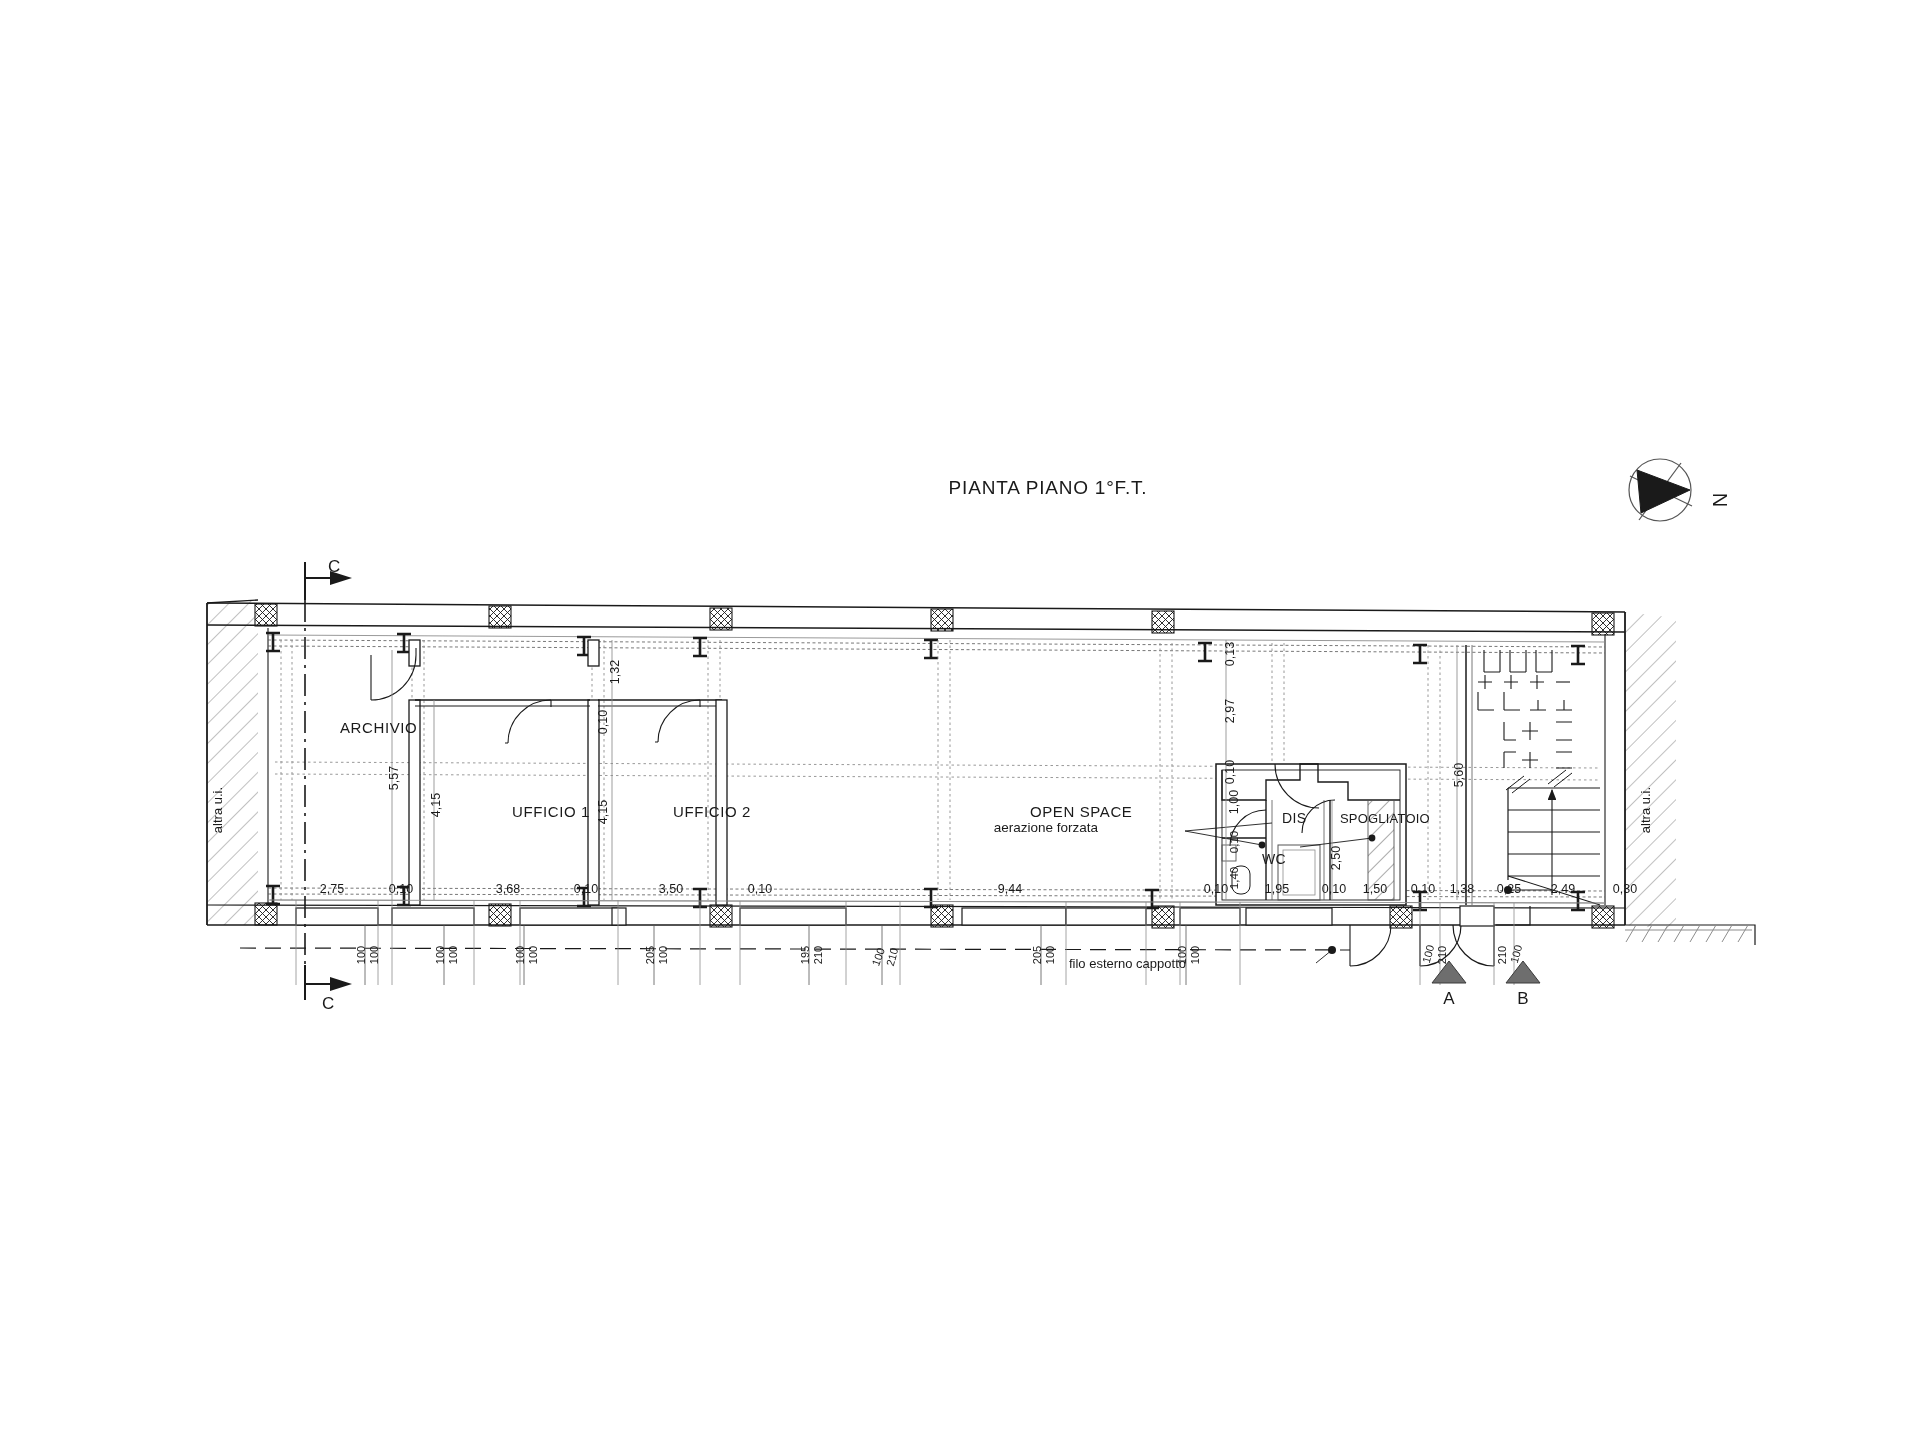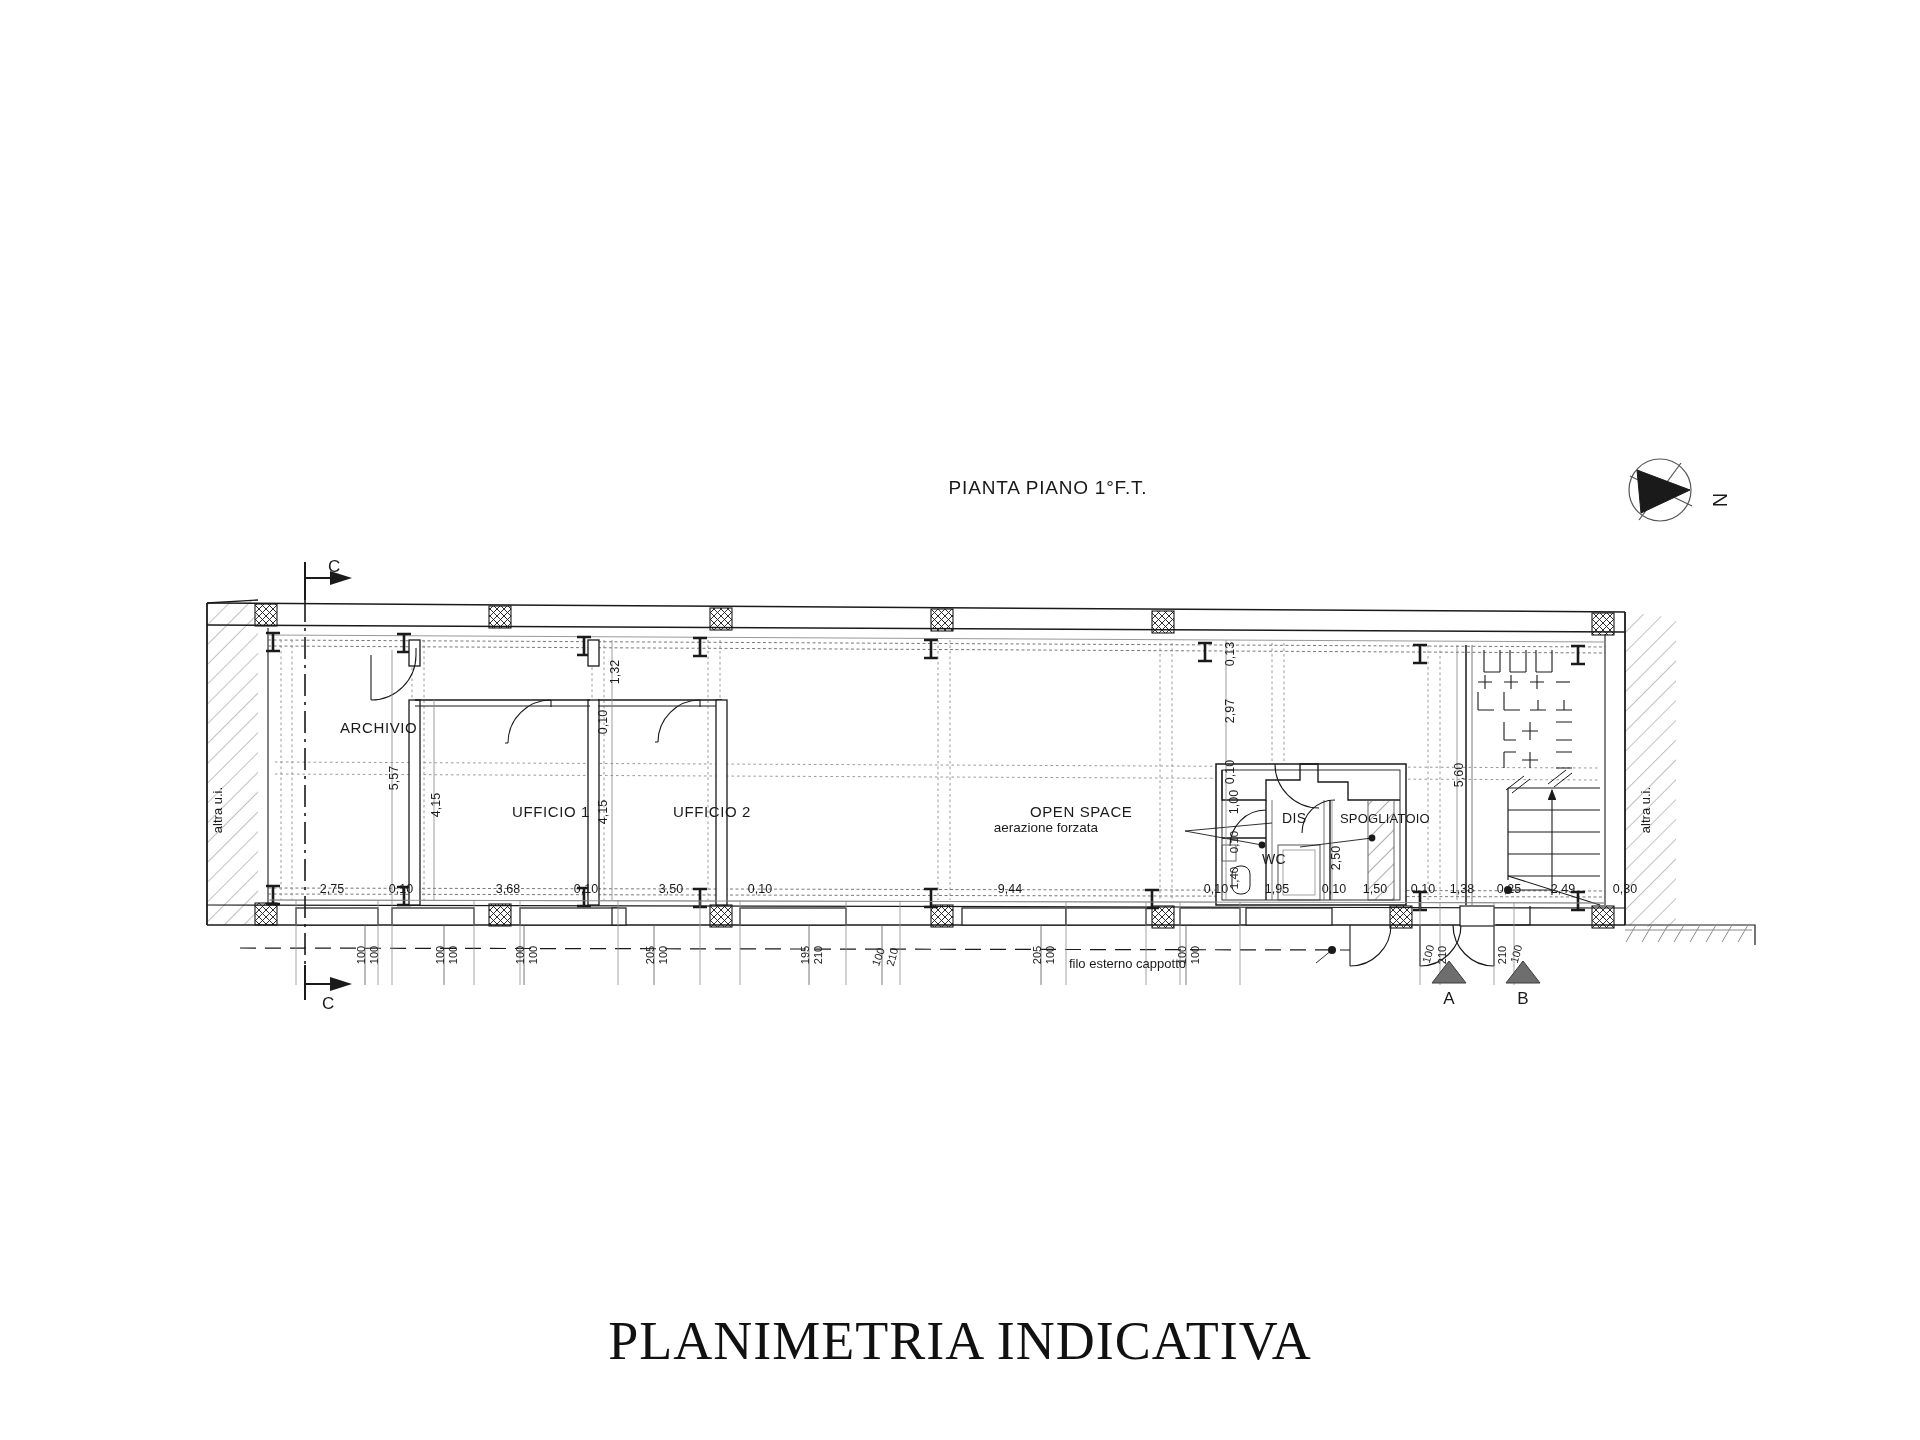--- a/index.html
+++ b/index.html
@@ -462,15 +462,14 @@
     <text class="lbl" x="1506" y="955" font-size="11" text-anchor="middle" transform="rotate(-90 1506 955)">210</text>
     <text class="lbl" x="1520" y="955" font-size="11" text-anchor="middle" transform="rotate(-75 1520 955)">100</text>
   </g>
 
   <text class="lbl" x="1048" y="494" font-size="19" letter-spacing="0.8" text-anchor="middle">PIANTA PIANO 1°F.T.</text>
 
   <text class="lbl" x="1718" y="505" font-size="20" text-anchor="middle" transform="rotate(90 1718 500)">N</text>
 
 </svg>
 
-<div class="caption" style="top:1310px;font-size:54px;letter-spacing:1px;">PLANIMETRIA INDICATIVA</div>
 
 </div>
 
 </body></html>

